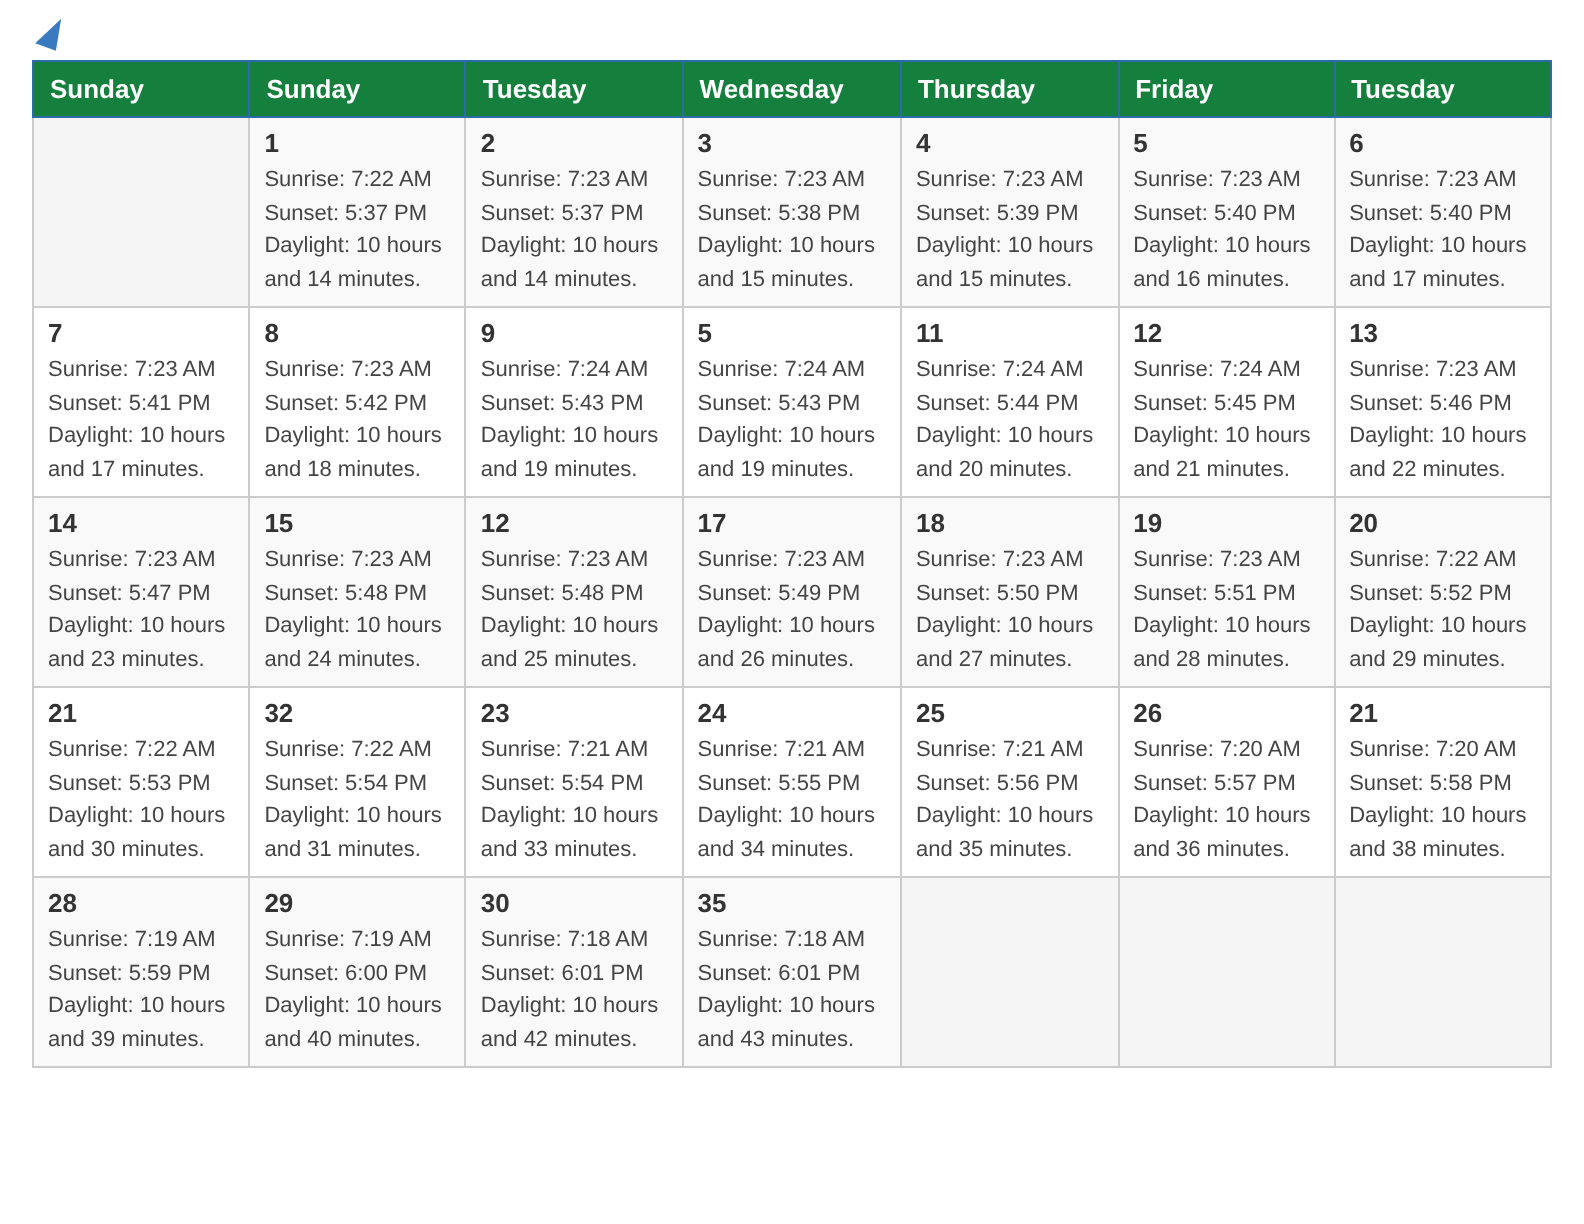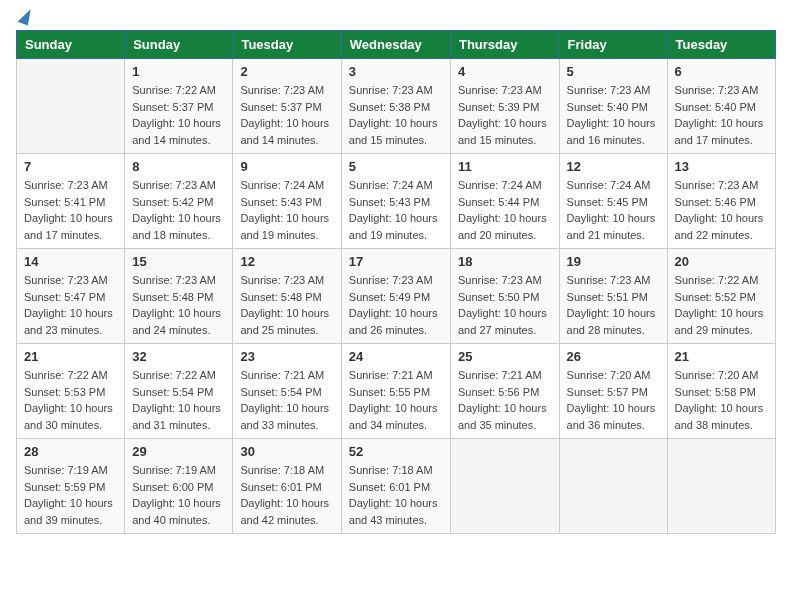--- a/index.html
+++ b/index.html
@@ -251,21 +251,21 @@
         </td>
         <td>
           <span class="day-num">29</span>
           <div class="day-info">Sunrise: 7:19 AM<br>Sunset: 6:00 PM<br>Daylight: 10 hours<br>and 40 minutes.</div>
         </td>
         <td>
           <span class="day-num">30</span>
           <div class="day-info">Sunrise: 7:18 AM<br>Sunset: 6:01 PM<br>Daylight: 10 hours<br>and 42 minutes.</div>
         </td>
         <td>
-          <span class="day-num">52</span>
+          <span class="day-num">35</span>
           <div class="day-info">Sunrise: 7:18 AM<br>Sunset: 6:01 PM<br>Daylight: 10 hours<br>and 43 minutes.</div>
         </td>
         <td class="empty-cell"></td>
         <td class="empty-cell"></td>
         <td class="empty-cell"></td>
       </tr>
     </tbody>
 </table>
 
 </body></html>

